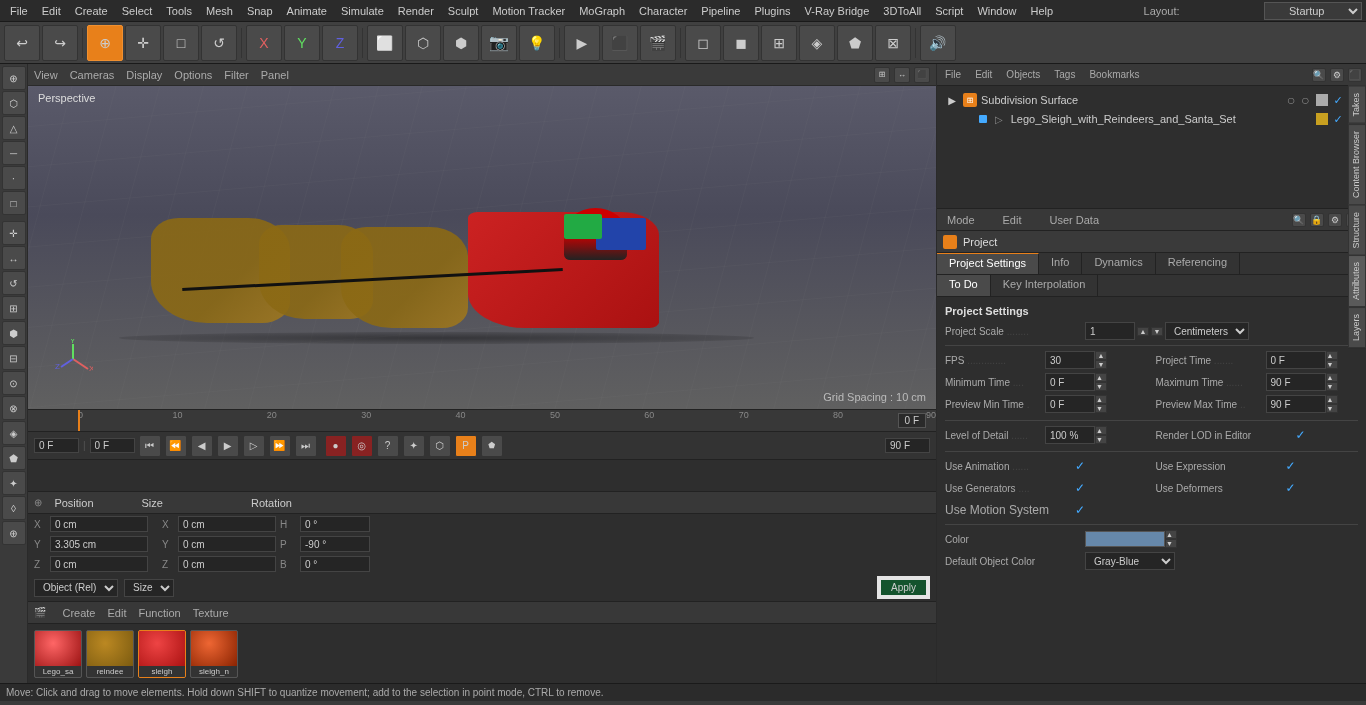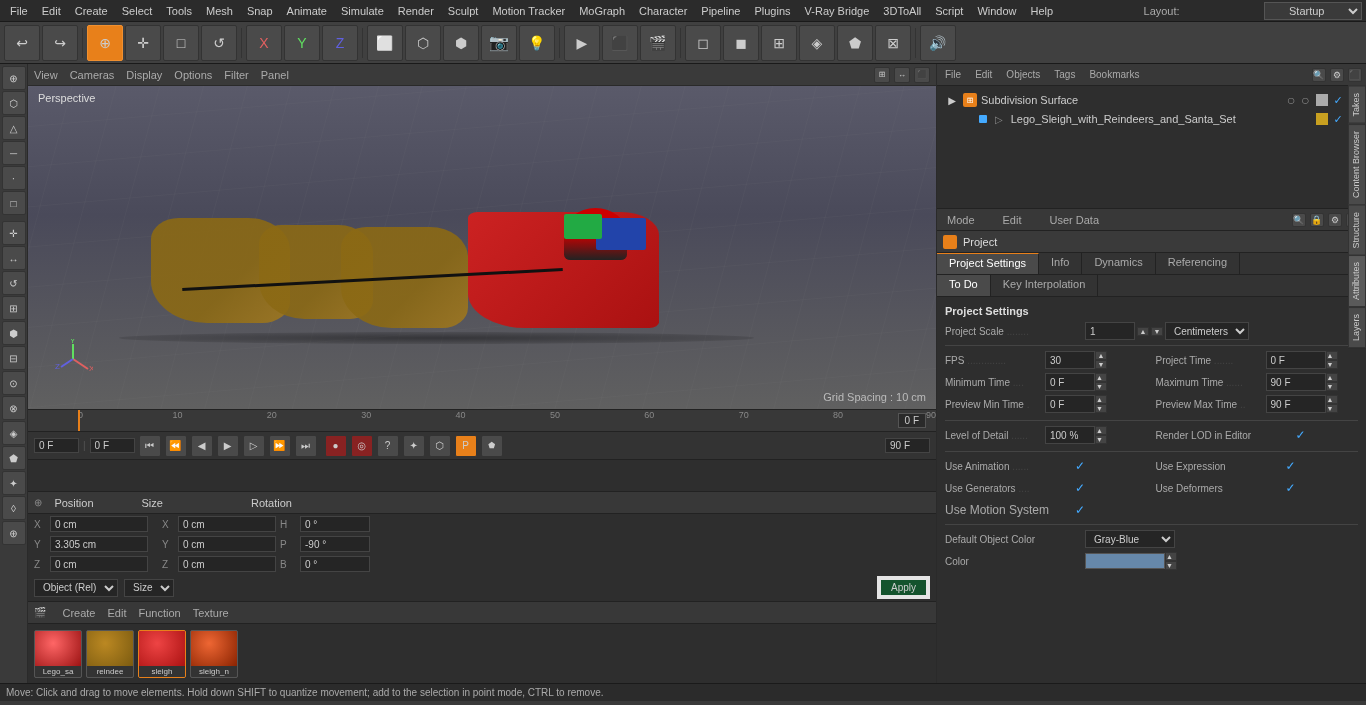--- a/index.html
+++ b/index.html
@@ -614,33 +614,33 @@
           </div>
 
           <div class="field-row">
             <span style="color:#aaa;font-size:12px;width:130px;">Use Motion System</span>
             <span class="check-icon">✓</span>
           </div>
 
           <div class="section-divider"></div>
 
           <div class="field-row">
-            <span style="color:#aaa;font-size:10px;width:140px;">Default Object Color</span>
-            <select class="dropdown-field" style="width:90px;">
-              <option>Gray-Blue</option>
-            </select>
-          </div>
-
-          <div class="field-row">
             <span style="color:#aaa;font-size:10px;width:140px;">Color</span>
             <div class="color-swatch"></div>
             <div style="display:flex;flex-direction:column;">
               <div style="width:12px;height:9px;background:#444;border:1px solid #333;font-size:7px;cursor:pointer;">▲</div>
               <div style="width:12px;height:9px;background:#444;border:1px solid #333;font-size:7px;cursor:pointer;">▼</div>
             </div>
+          </div>
+
+          <div class="field-row">
+            <span style="color:#aaa;font-size:10px;width:140px;">Default Object Color</span>
+            <select class="dropdown-field" style="width:90px;">
+              <option>Gray-Blue</option>
+            </select>
           </div>
 
         </div>
       </div>
     </div>
 
   </div>
 
   <div style="position:absolute;right:0;top:86px;display:flex;flex-direction:column;gap:0;z-index:10;">
     <div class="side-tab">Takes</div>

